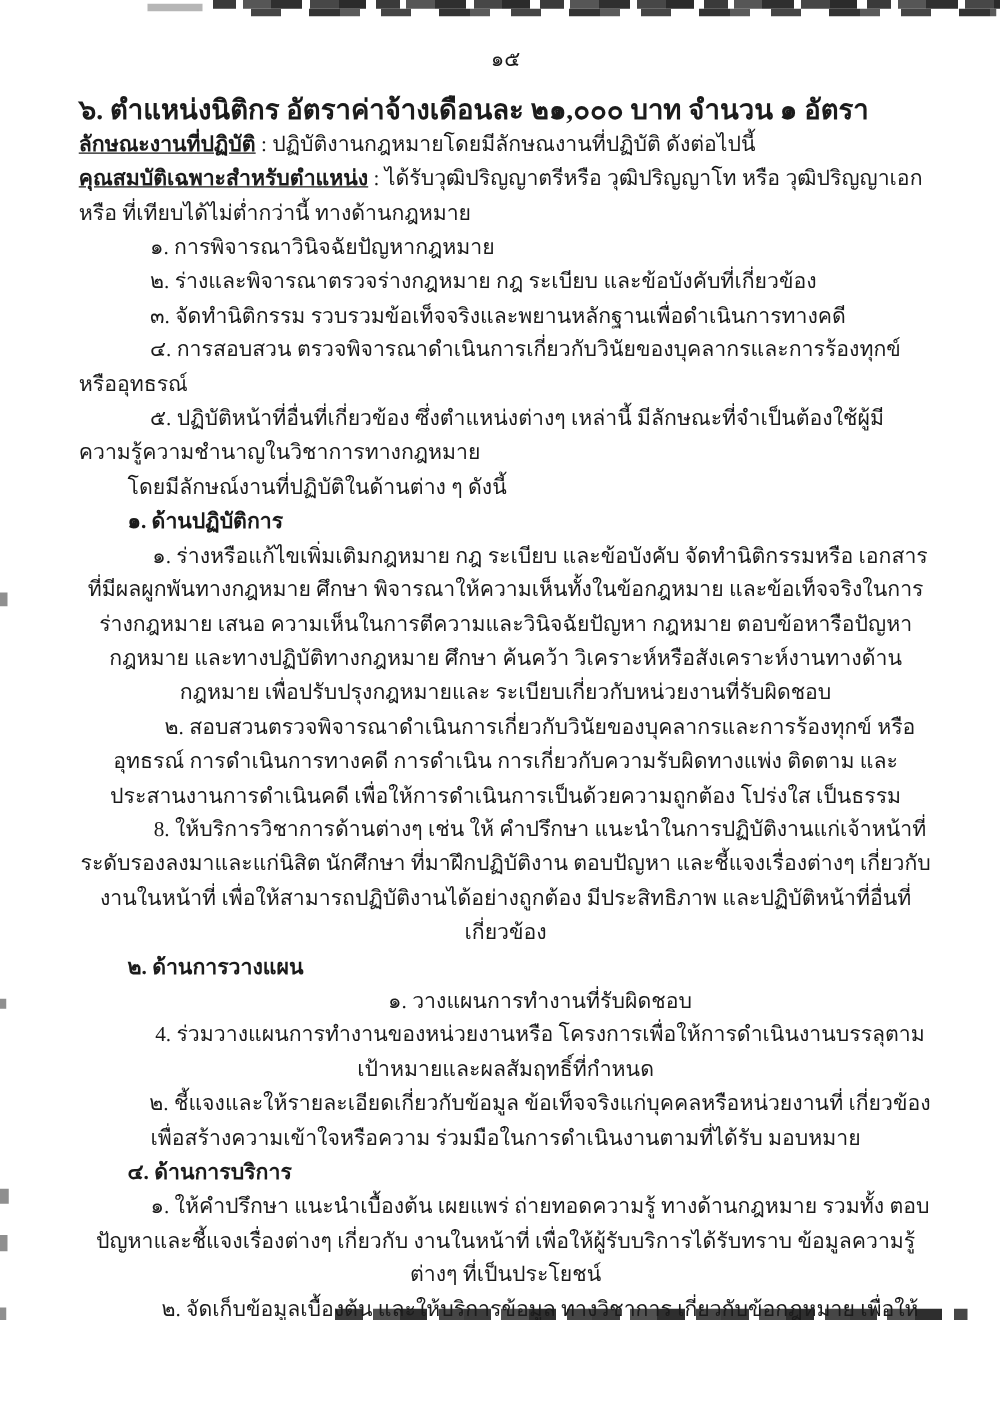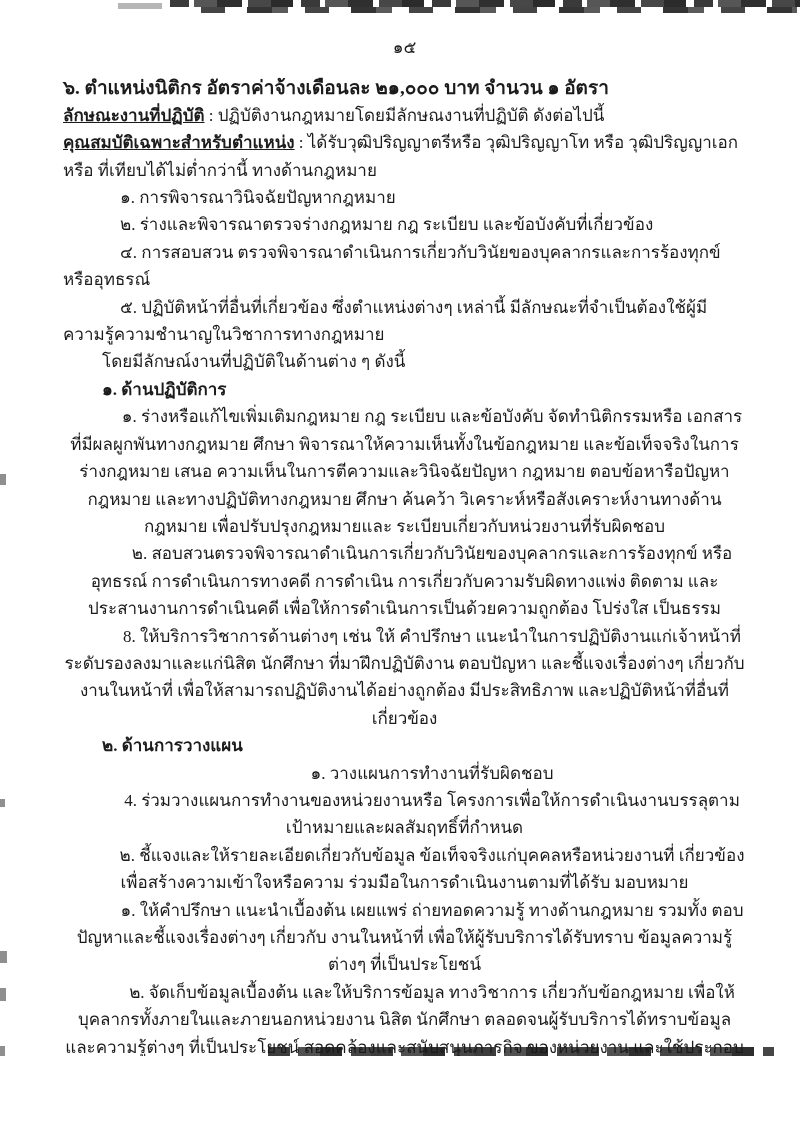--- a/index.html
+++ b/index.html
@@ -9,21 +9,21 @@
     background:#ffffff;
     overflow:hidden;
     font-family:"Liberation Serif","DejaVu Serif",serif;
     color:#1b1b1b;
     font-size:17px;
     line-height:27.4px;
     text-decoration:underline;
   }
   .content{position:absolute;top:34px;left:63px;width:683px;}
   .pagenum{text-align:center;margin:0;}
-  .doc-heading{font-weight:bold;font-size:19px;margin:13px 0 0 0;}
+  .doc-heading{font-weight:bold;font-size:22px;margin:13px 0 0 0;}
   p.para{margin:0;}
   .gap-top{margin-top:29px;}
   .bu{font-weight:bold;text-decoration:underline;}
   .ind-item{text-indent:57px;}   
   .ind-sub{text-indent:55px;text-align:center;}    
   .ind-head{text-indent:39px;}   
   .sec-title{font-weight:bold;}
   
   .scan-band{position:absolute;}
   .scan-top-a{
@@ -66,33 +66,35 @@
     <p class="pagenum">๑๕</p>
 
     <p class="doc-heading">๖. ตำแหน่งนิติกร อัตราค่าจ้างเดือนละ ๒๑,๐๐๐ บาท จำนวน ๑ อัตรา</p>
 
     <p class="para"><span class="bu">ลักษณะงานที่ปฏิบัติ</span><span> : </span><span>ปฏิบัติงานกฎหมายโดยมีลักษณงานที่ปฏิบัติ ดังต่อไปนี้</span></p>
 
     <p class="para gap-top"><span class="bu">คุณสมบัติเฉพาะสำหรับตำแหน่ง</span><span> : </span><span>ได้รับวุฒิปริญญาตรีหรือ วุฒิปริญญาโท หรือ วุฒิปริญญาเอก หรือ ที่เทียบได้ไม่ต่ำกว่านี้ ทางด้านกฎหมาย</span></p>
 
     <p class="para ind-item">๑. การพิจารณาวินิจฉัยปัญหากฎหมาย</p>
     <p class="para ind-item">๒. ร่างและพิจารณาตรวจร่างกฎหมาย กฎ ระเบียบ และข้อบังคับที่เกี่ยวข้อง</p>
+    <p class="para ind-item">๓. จัดทำนิติกรรม รวบรวมข้อเท็จจริงและพยานหลักฐานเพื่อดำเนินการทางคดี</p>
     <p class="para ind-item">๔. การสอบสวน ตรวจพิจารณาดำเนินการเกี่ยวกับวินัยของบุคลากรและการร้องทุกข์หรืออุทธรณ์</p>
     <p class="para ind-item">๕. ปฏิบัติหน้าที่อื่นที่เกี่ยวข้อง ซึ่งตำแหน่งต่างๆ เหล่านี้ มีลักษณะที่จำเป็นต้องใช้ผู้มีความรู้ความชำนาญในวิชาการทางกฎหมาย</p>
 
     <p class="para ind-head">โดยมีลักษณ์งานที่ปฏิบัติในด้านต่าง ๆ ดังนี้</p>
 
     <p class="para ind-head sec-title">๑. ด้านปฏิบัติการ</p>
     <p class="para ind-sub">๑. ร่างหรือแก้ไขเพิ่มเติมกฎหมาย กฎ ระเบียบ และข้อบังคับ จัดทำนิติกรรมหรือ เอกสารที่มีผลผูกพันทางกฎหมาย ศึกษา พิจารณาให้ความเห็นทั้งในข้อกฎหมาย และข้อเท็จจริงในการร่างกฎหมาย เสนอ ความเห็นในการตีความและวินิจฉัยปัญหา กฎหมาย ตอบข้อหารือปัญหากฎหมาย และทางปฏิบัติทางกฎหมาย ศึกษา ค้นคว้า วิเคราะห์หรือสังเคราะห์งานทางด้าน กฎหมาย เพื่อปรับปรุงกฎหมายและ ระเบียบเกี่ยวกับหน่วยงานที่รับผิดชอบ</p>
     <p class="para ind-sub">๒. สอบสวนตรวจพิจารณาดำเนินการเกี่ยวกับวินัยของบุคลากรและการร้องทุกข์ หรือ อุทธรณ์ การดำเนินการทางคดี การดำเนิน การเกี่ยวกับความรับผิดทางแพ่ง ติดตาม และประสานงานการดำเนินคดี เพื่อให้การดำเนินการเป็นด้วยความถูกต้อง โปร่งใส เป็นธรรม</p>
     <p class="para ind-sub">8. ให้บริการวิชาการด้านต่างๆ เช่น ให้ คำปรึกษา แนะนำในการปฏิบัติงานแก่เจ้าหน้าที่ระดับรองลงมาและแก่นิสิต นักศึกษา ที่มาฝึกปฏิบัติงาน ตอบปัญหา และชี้แจงเรื่องต่างๆ เกี่ยวกับงานในหน้าที่ เพื่อให้สามารถปฏิบัติงานได้อย่างถูกต้อง มีประสิทธิภาพ และปฏิบัติหน้าที่อื่นที่ เกี่ยวข้อง</p>
 
     <p class="para ind-head sec-title">๒. ด้านการวางแผน</p>
     <p class="para ind-sub">๑. วางแผนการทำงานที่รับผิดชอบ</p>
     <p class="para ind-sub">4. ร่วมวางแผนการทำงานของหน่วยงานหรือ โครงการเพื่อให้การดำเนินงานบรรลุตาม เป้าหมายและผลสัมฤทธิ์ที่กำหนด</p>
 
     <p class="para ind-sub">๒. ชี้แจงและให้รายละเอียดเกี่ยวกับข้อมูล ข้อเท็จจริงแก่บุคคลหรือหน่วยงานที่ เกี่ยวข้อง เพื่อสร้างความเข้าใจหรือความ ร่วมมือในการดำเนินงานตามที่ได้รับ มอบหมาย</p>
 
+    <p class="para ind-head sec-title">๔. ด้านการบริการ</p>
     <p class="para ind-sub">๑. ให้คำปรึกษา แนะนำเบื้องต้น เผยแพร่ ถ่ายทอดความรู้ ทางด้านกฎหมาย รวมทั้ง ตอบปัญหาและชี้แจงเรื่องต่างๆ เกี่ยวกับ งานในหน้าที่ เพื่อให้ผู้รับบริการได้รับทราบ ข้อมูลความรู้ต่างๆ ที่เป็นประโยชน์</p>
     <p class="para ind-sub">๒. จัดเก็บข้อมูลเบื้องต้น และให้บริการข้อมูล ทางวิชาการ เกี่ยวกับข้อกฎหมาย เพื่อให้ บุคลากรทั้งภายในและภายนอกหน่วยงาน นิสิต นักศึกษา ตลอดจนผู้รับบริการได้ทราบข้อมูลและความรู้ต่างๆ ที่เป็นประโยชน์ สอดคล้องและสนับสนุนภารกิจ ของหน่วยงาน และใช้ประกอบการพิจารณา กำหนดนโยบาย แผนงาน หลักเกณฑ์ มาตรการต่างๆ</p>
 
   </div>
 </div>
 
 </body></html>

